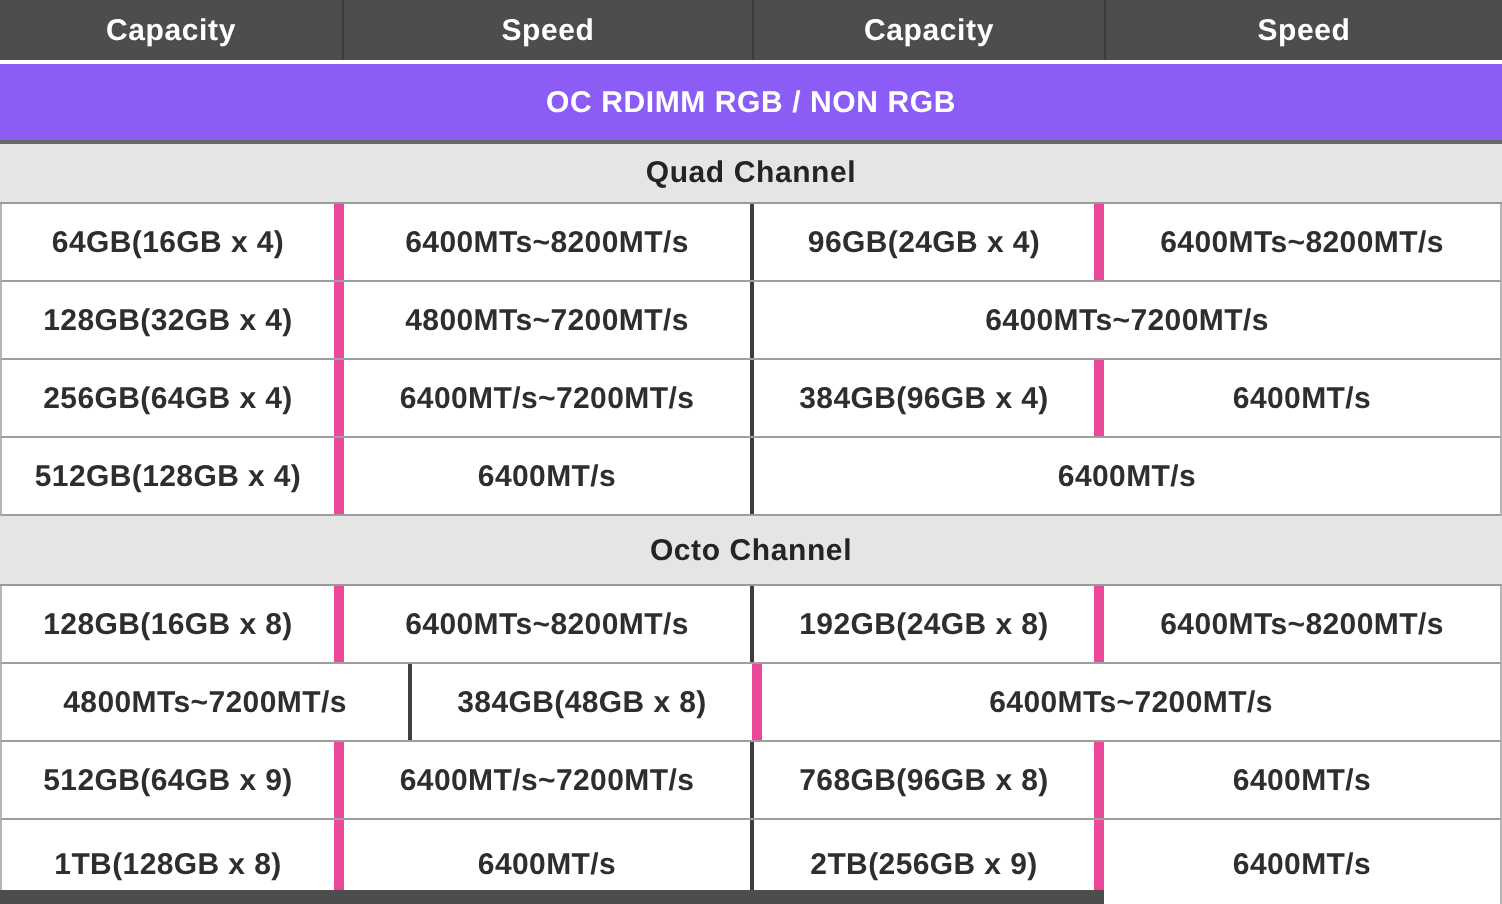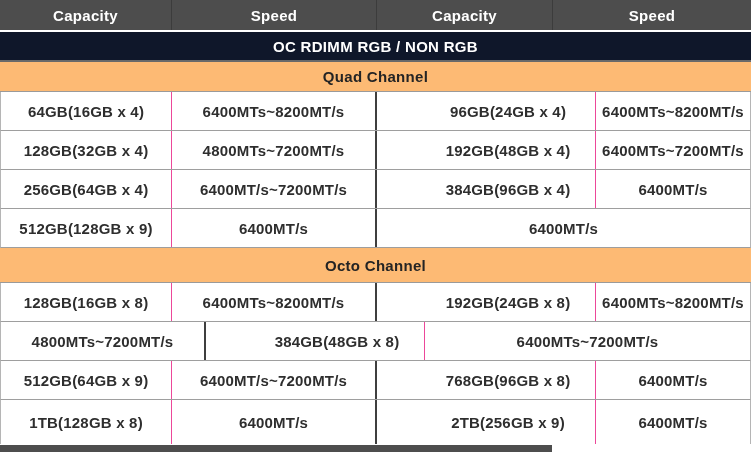--- a/index.html
+++ b/index.html
@@ -21,57 +21,57 @@
   }
   .header-cell:last-child { border-right: none; }
   .c1 { width: 172px; }
   .c2 { width: 205px; }
   .c3 { width: 176px; }
   .c4 { flex: 1; }
 
   
   .banner {
     margin-top: 2px;
-    height: 30px;
-    background: #0f172a;
+    height: 40px;
+    background: #8b5cf6;
     border-bottom: 2px solid #696969;
     display: flex; align-items: center; justify-content: center;
     color: #ffffff; font-size: 15px; letter-spacing: 0.3px;
   }
 
   
   .channel-band {
     height: 30px;
-    background: #fdba74;
+    background: #e5e5e5;
     border-bottom: 1px solid #9a9a9a;
     display: flex; align-items: center; justify-content: center;
     color: #242424; font-size: 15px; letter-spacing: 0.3px;
   }
   .channel-band.octo { height: 35px; }
 
   
   .data-row {
     display: flex;
     height: 39px;
     border-bottom: 1px solid #9e9e9e;
     border-left: 1px solid #b5b5b5;
     border-right: 1px solid #b5b5b5;
     background: #ffffff;
   }
   .data-row.last { height: 44px; border-bottom: none; justify-content: center; }
   .cell {
     display: flex; align-items: center; justify-content: center;
     color: #2e2e2e; font-size: 15px; letter-spacing: 0.2px;
-    border-right: 1px solid #ec4899;
+    border-right: 5px solid #ec4899;
     white-space: nowrap;
   }
   .cell.center-divider { border-right: 2px solid #3f3f3f; }
   .cell:last-child { border-right: none; }
   .cell.c1 { width: 171px; }
-  .cell.c3 { width: 175px; margin-left: 44px; }
+  .cell.c3 { width: 175px; }
 
   
   .bottom-strip {
     position: absolute;
     left: 0; bottom: 0;
     width: 552px; height: 7px;
     background: #4d4d4d;
   }
 </style>
 </head>
@@ -92,31 +92,30 @@
 
   <div class="data-row">
     <div class="cell c1">64GB(16GB x 4)</div>
     <div class="cell c2 center-divider">6400MTs~8200MT/s</div>
     <div class="cell c3">96GB(24GB x 4)</div>
     <div class="cell c4">6400MTs~8200MT/s</div>
   </div>
   <div class="data-row">
     <div class="cell c1">128GB(32GB x 4)</div>
     <div class="cell c2 center-divider">4800MTs~7200MT/s</div>
-    <div class="cell c3">192GB(48GB x 4)</div>
     <div class="cell c4">6400MTs~7200MT/s</div>
   </div>
   <div class="data-row">
     <div class="cell c1">256GB(64GB x 4)</div>
     <div class="cell c2 center-divider">6400MT/s~7200MT/s</div>
     <div class="cell c3">384GB(96GB x 4)</div>
     <div class="cell c4">6400MT/s</div>
   </div>
   <div class="data-row">
-    <div class="cell c1">512GB(128GB x 9)</div>
+    <div class="cell c1">512GB(128GB x 4)</div>
     <div class="cell c2 center-divider">6400MT/s</div>
     <div class="cell c4">6400MT/s</div>
   </div>
 
   <div class="channel-band octo">Octo Channel</div>
 
   <div class="data-row">
     <div class="cell c1">128GB(16GB x 8)</div>
     <div class="cell c2 center-divider">6400MTs~8200MT/s</div>
     <div class="cell c3">192GB(24GB x 8)</div>

